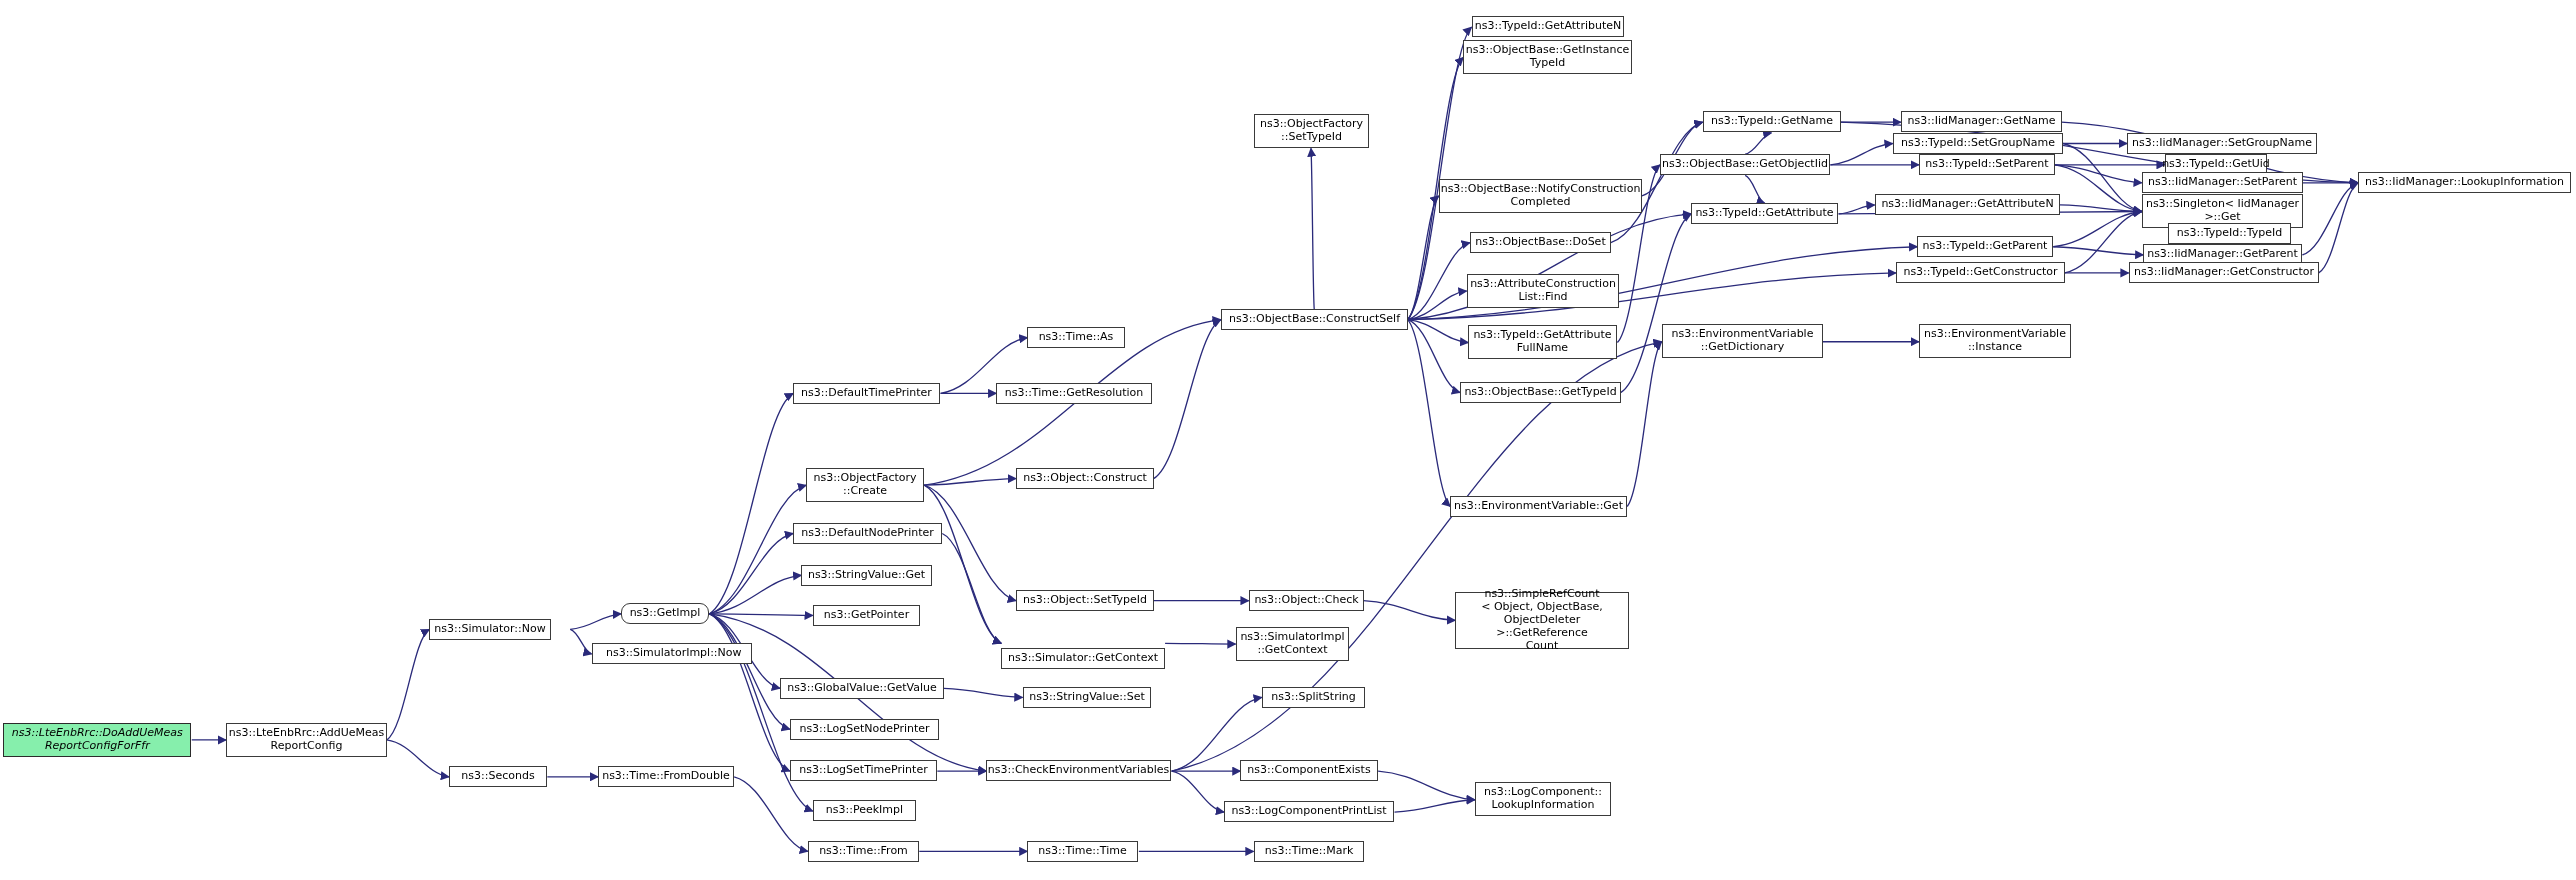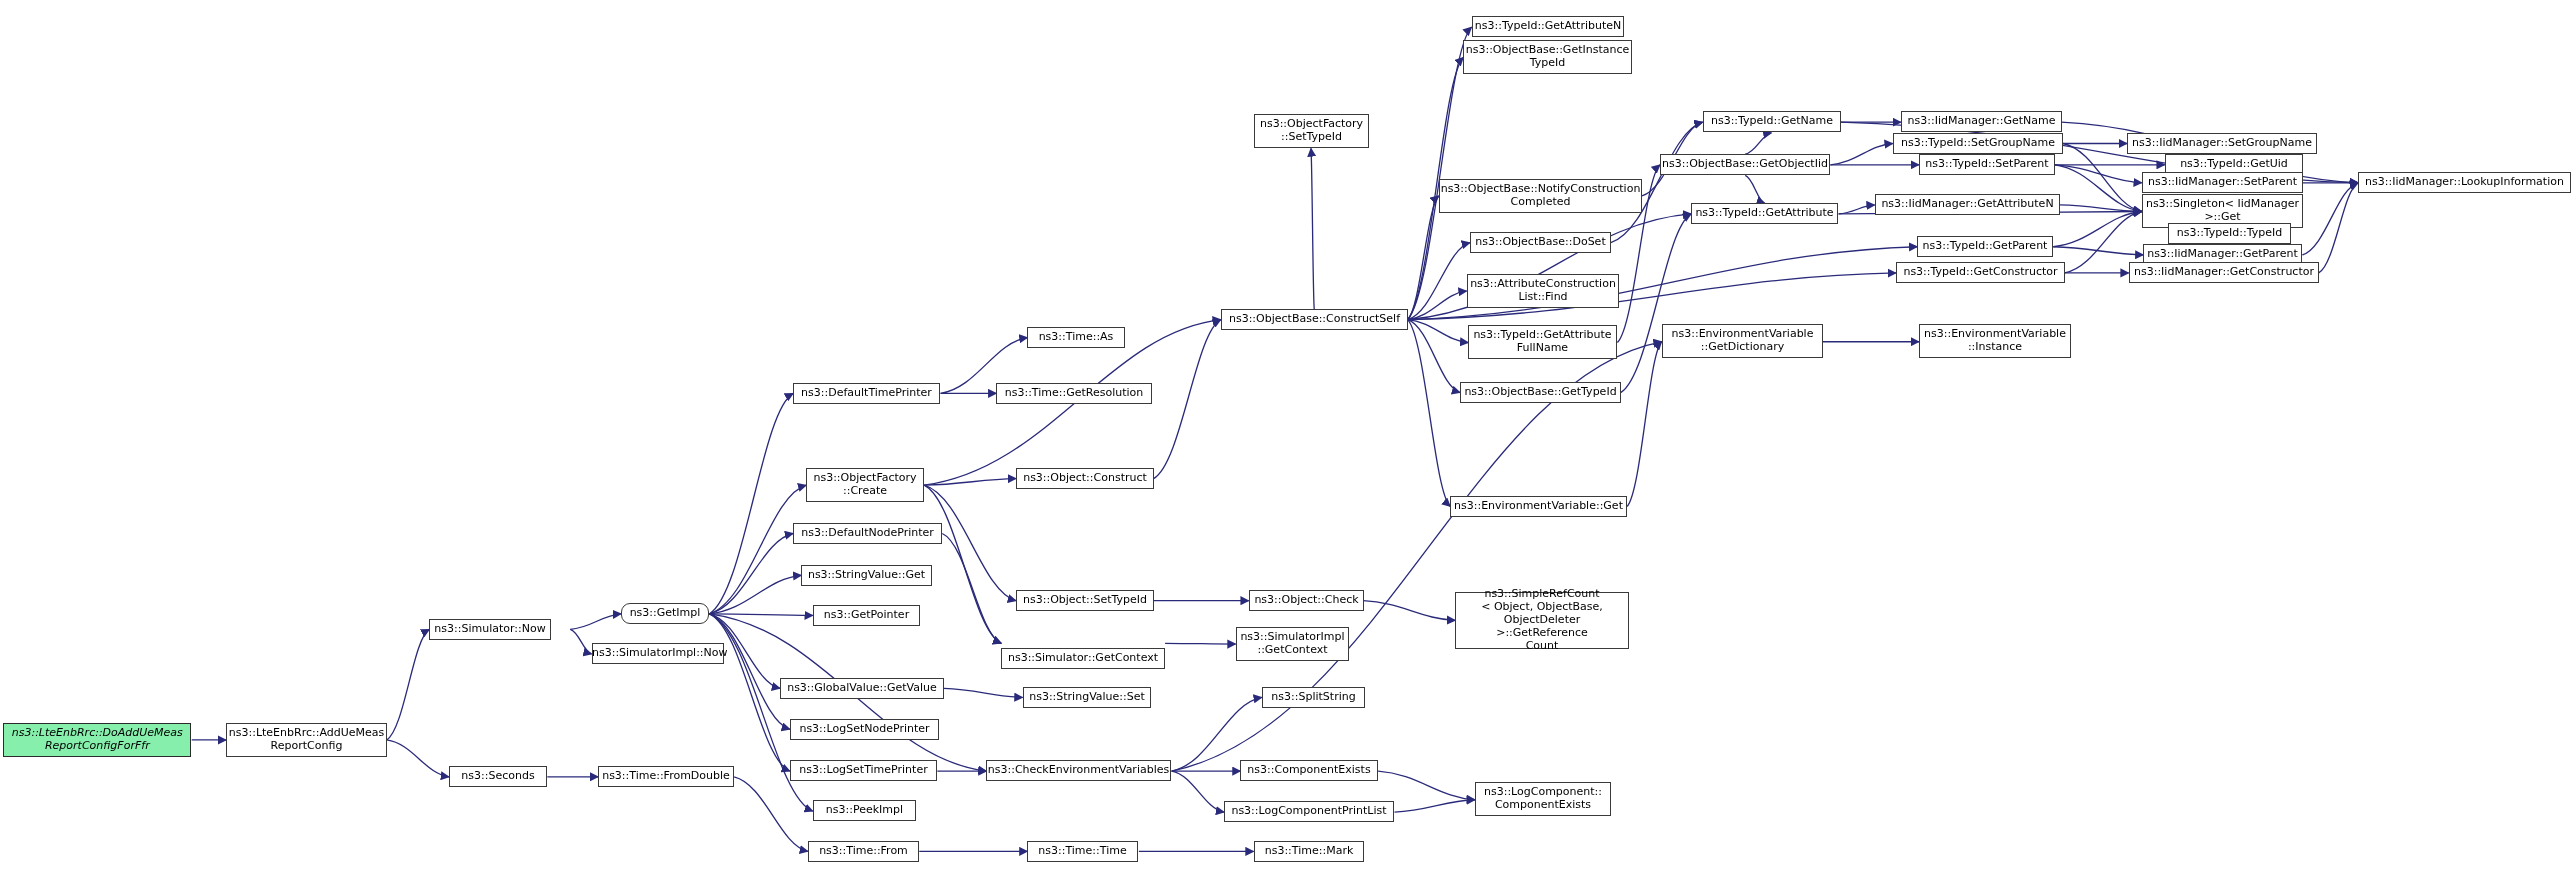--- a/index.html
+++ b/index.html
@@ -105,21 +105,21 @@
       </g>
   </svg>
   <div id="node-layer">
       <div class="node root" style="left: 3.3px; top: 723px; width: 188px; height: 34px;">ns3::LteEnbRrc::DoAddUeMeas
 ReportConfigForFfr</div>
       <div class="node" style="left: 226px; top: 723px; width: 161px; height: 34px;">ns3::LteEnbRrc::AddUeMeas
 ReportConfig</div>
       <div class="node" style="left: 429px; top: 619px; width: 122px; height: 21px;">ns3::Simulator::Now</div>
       <div class="node" style="left: 449px; top: 766px; width: 98px; height: 21px;">ns3::Seconds</div>
       <div class="node" style="left: 621px; top: 603px; width: 88px; height: 21px; border-radius: 9px;">ns3::GetImpl</div>
-      <div class="node" style="left: 592px; top: 643px; width: 132px; height: 21px; padding-left: 6px;">ns3::SimulatorImpl::Now</div>
+      <div class="node" style="left: 592px; top: 643px; width: 160px; height: 21px; padding-left: 6px;">ns3::SimulatorImpl::Now</div>
       <div class="node" style="left: 598px; top: 766px; width: 136px; height: 21px;">ns3::Time::FromDouble</div>
       <div class="node" style="left: 793px; top: 383px; width: 147px; height: 21px;">ns3::DefaultTimePrinter</div>
       <div class="node" style="left: 806px; top: 468px; width: 118px; height: 34px;">ns3::ObjectFactory
 ::Create</div>
       <div class="node" style="left: 793px; top: 523px; width: 149px; height: 21px;">ns3::DefaultNodePrinter</div>
       <div class="node" style="left: 801px; top: 565px; width: 131px; height: 21px;">ns3::StringValue::Get</div>
       <div class="node" style="left: 813px; top: 605px; width: 107px; height: 21px;">ns3::GetPointer</div>
       <div class="node" style="left: 780px; top: 678px; width: 164px; height: 21px;">ns3::GlobalValue::GetValue</div>
       <div class="node" style="left: 790px; top: 719px; width: 149px; height: 21px;">ns3::LogSetNodePrinter</div>
       <div class="node" style="left: 790px; top: 760px; width: 147px; height: 21px;">ns3::LogSetTimePrinter</div>
@@ -166,25 +166,25 @@
 ::GetDictionary</div>
       <div class="node" style="left: 1901px; top: 111px; width: 161px; height: 21px;">ns3::IidManager::GetName</div>
       <div class="node" style="left: 1893px; top: 133px; width: 170px; height: 21px;">ns3::TypeId::SetGroupName</div>
       <div class="node" style="left: 1919px; top: 154px; width: 136px; height: 21px;">ns3::TypeId::SetParent</div>
       <div class="node" style="left: 1875px; top: 194px; width: 185px; height: 21px;">ns3::IidManager::GetAttributeN</div>
       <div class="node" style="left: 1917px; top: 236px; width: 136px; height: 21px;">ns3::TypeId::GetParent</div>
       <div class="node" style="left: 1896px; top: 262px; width: 169px; height: 21px;">ns3::TypeId::GetConstructor</div>
       <div class="node" style="left: 1919px; top: 324px; width: 152px; height: 34px;">ns3::EnvironmentVariable
 ::Instance</div>
       <div class="node" style="left: 2127px; top: 133px; width: 190px; height: 21px;">ns3::IidManager::SetGroupName</div>
-      <div class="node" style="left: 2165px; top: 154px; width: 138px; height: 21px;">ns3::TypeId::GetUid</div>
+      <div class="node" style="left: 2165px; top: 154px; width: 102px; height: 21px;">ns3::TypeId::GetUid</div>
       <div class="node" style="left: 2142px; top: 172px; width: 161px; height: 21px;">ns3::IidManager::SetParent</div>
       <div class="node" style="left: 2142px; top: 194px; width: 161px; height: 34px;">ns3::Singleton&lt; IidManager
 &gt;::Get</div>
       <div class="node" style="left: 2168px; top: 223px; width: 123px; height: 21px;">ns3::TypeId::TypeId</div>
       <div class="node" style="left: 2143px; top: 244px; width: 159px; height: 21px;">ns3::IidManager::GetParent</div>
       <div class="node" style="left: 2129px; top: 262px; width: 190px; height: 21px;">ns3::IidManager::GetConstructor</div>
       <div class="node" style="left: 2358px; top: 172px; width: 213px; height: 21px;">ns3::IidManager::LookupInformation</div>
       <div class="node" style="left: 1475px; top: 782px; width: 136px; height: 34px;">ns3::LogComponent::
-ComponentExists</div>
+LookupInformation</div>
     </div>
 </div>
 
 
 </body></html>

